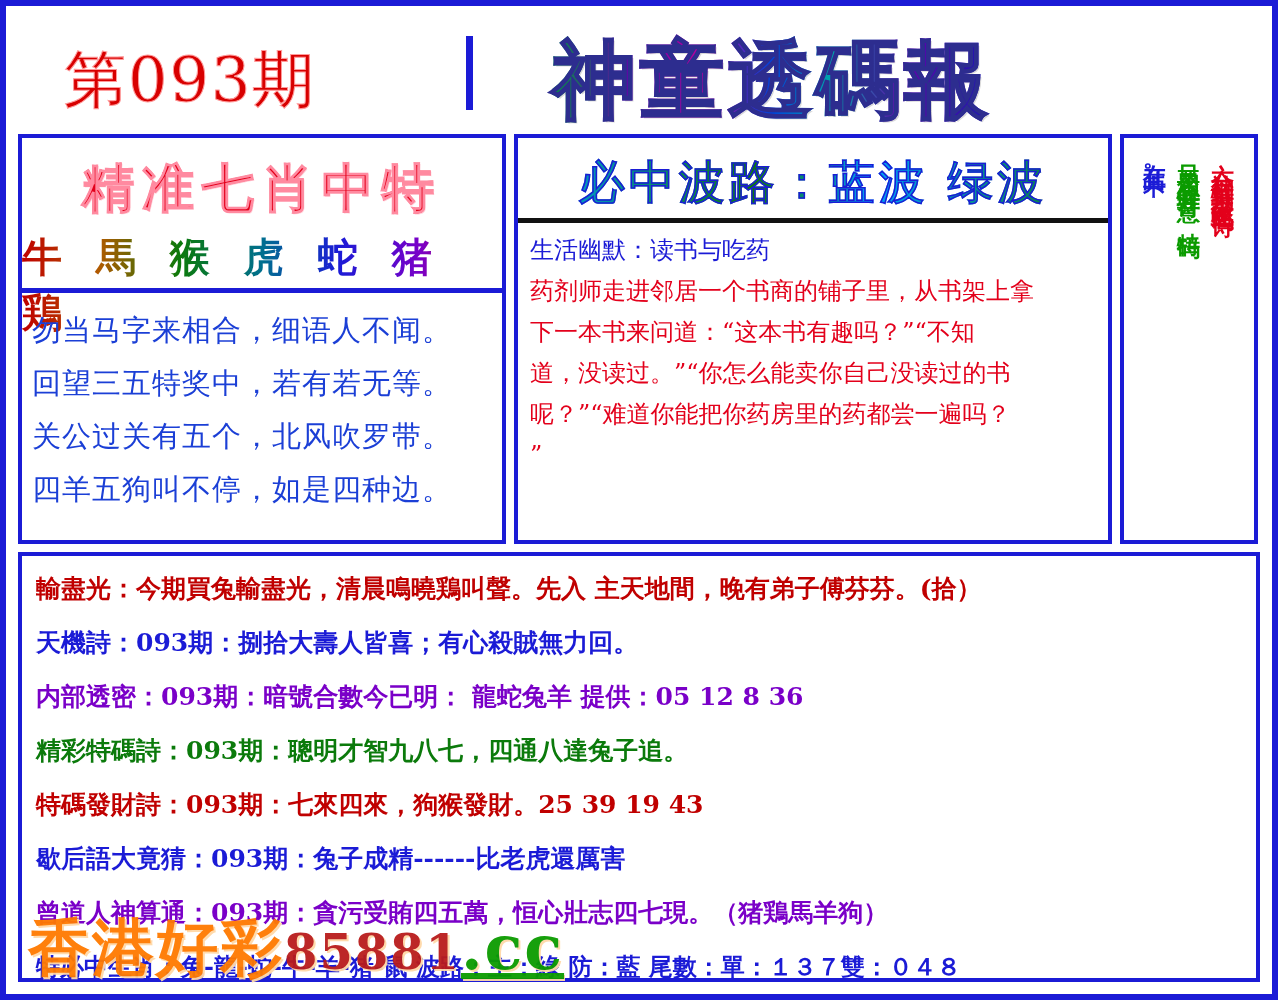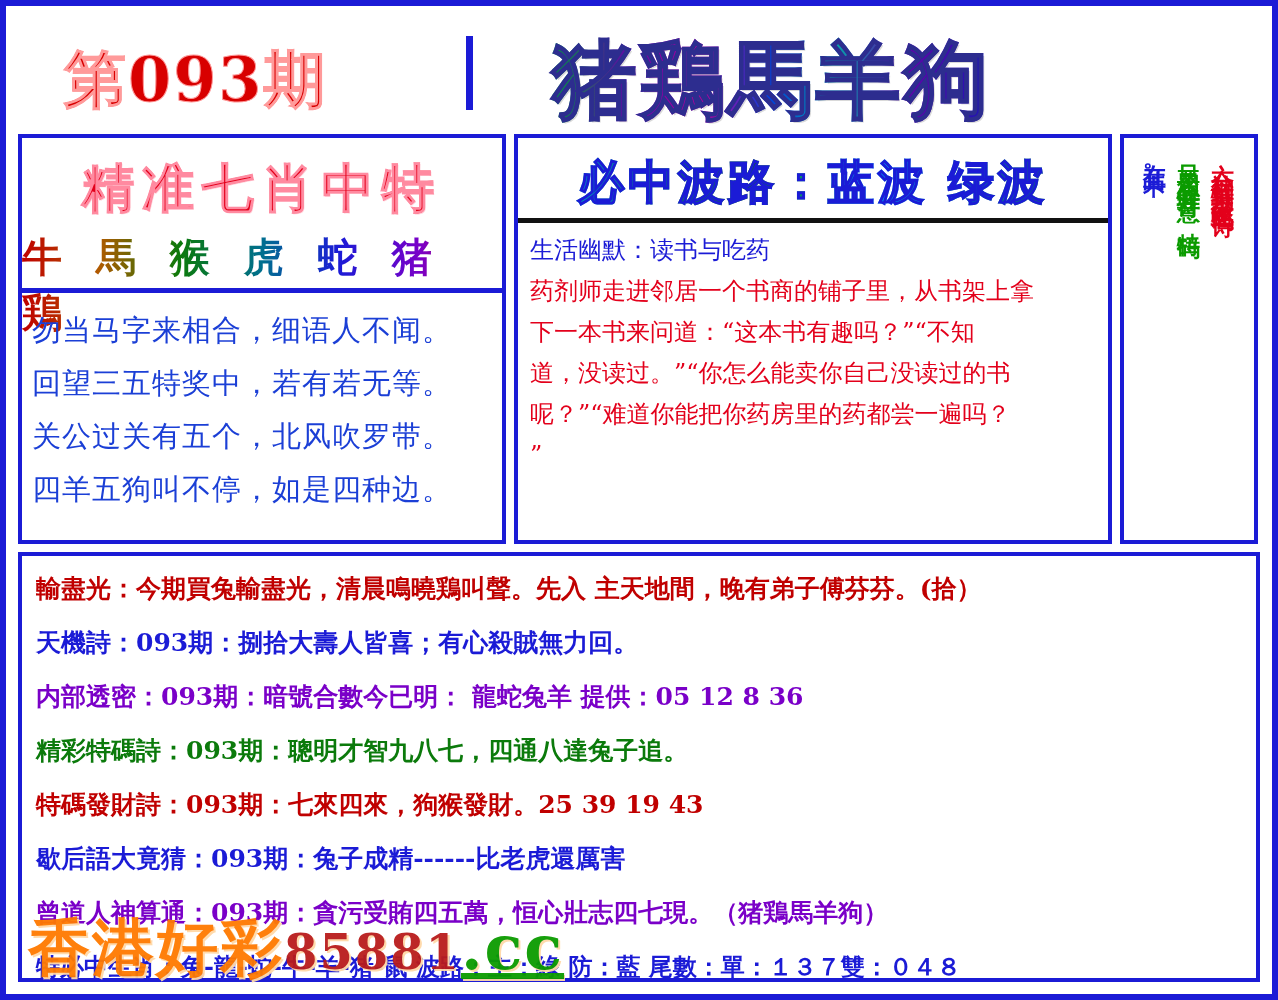--- a/index.html
+++ b/index.html
@@ -16,21 +16,21 @@
     border:6px solid #1b1bd6;
     box-sizing:border-box;
   }
   
   .header{
     position:absolute;left:0;top:4px;width:1266px;height:110px;
     display:flex;align-items:center;
   }
   .issue{
     position:absolute;left:58px;top:28px;
-    font-size:62px;font-weight:bold;
+    font-size:62px;font-weight:normal;
     font-family:"DejaVu Serif","Liberation Serif",serif;
     color:#d80000;
     -webkit-text-stroke:1px #ff9a9a;
     letter-spacing:2px;
   }
   .divider{
     position:absolute;left:460px;top:26px;width:7px;height:74px;
     background:#1b1bd6;
   }
   .bigtitle{
@@ -75,21 +75,21 @@
   }
   .a-verse{
     position:absolute;left:10px;right:10px;top:166px;
     font-family:"DejaVu Serif","Liberation Serif",serif;
     color:#1b3fd6;font-size:29px;line-height:53px;letter-spacing:1px;
   }
   .a-verse div{white-space:nowrap;}
 
   .b-title{
     position:absolute;left:0;right:0;top:14px;text-align:center;
-    font-size:46px;font-weight:bold;letter-spacing:4px;
+    font-size:46px;font-weight:normal;letter-spacing:4px;
     font-family:"DejaVu Serif","Liberation Serif",serif;
     background:linear-gradient(90deg,#00a0ff 0%,#0b7a0b 40%,#00a0ff 60%,#0b7a0b 100%);
     -webkit-background-clip:text;background-clip:text;color:transparent;
     -webkit-text-stroke:1.5px #1b1bd6;
   }
   .b-rule{position:absolute;left:0;right:0;top:80px;height:5px;background:#111;}
   .b-body{
     position:absolute;left:12px;right:10px;top:92px;
     font-family:"DejaVu Serif","Liberation Serif",serif;
     font-size:24px;line-height:41px;color:#e3001b;
@@ -143,21 +143,21 @@
   .wm .cc{color:#0b9b00;text-decoration:underline;}
 </style>
 </head>
 <body>
 
 <div class="page">
 
   <div class="header">
     <div class="issue">第093期</div>
     <div class="divider"></div>
-    <div class="bigtitle">猪鶏馬羊狗</div>
+    <div class="bigtitle">神童透碼報</div>
   </div>
 
   <div class="topgrid">
 
     <div class="box colA">
       <div class="a-title">精准七肖中特</div>
       <div class="a-zodiac">牛 馬 猴 虎 蛇 猪 鶏</div>
       <div class="a-rule"></div>
       <div class="a-verse">
         <div>勿当马字来相合，细语人不闻。</div>

